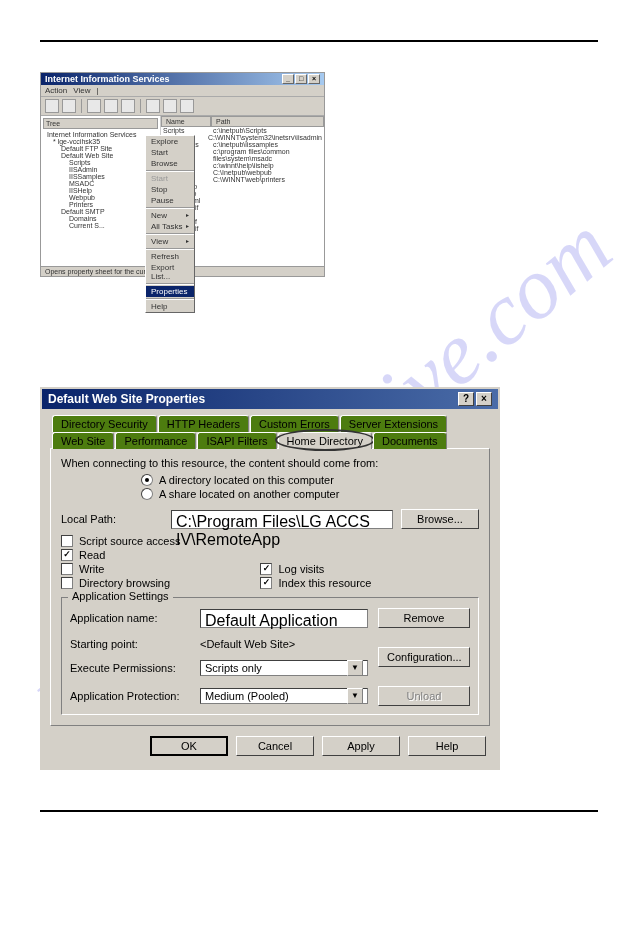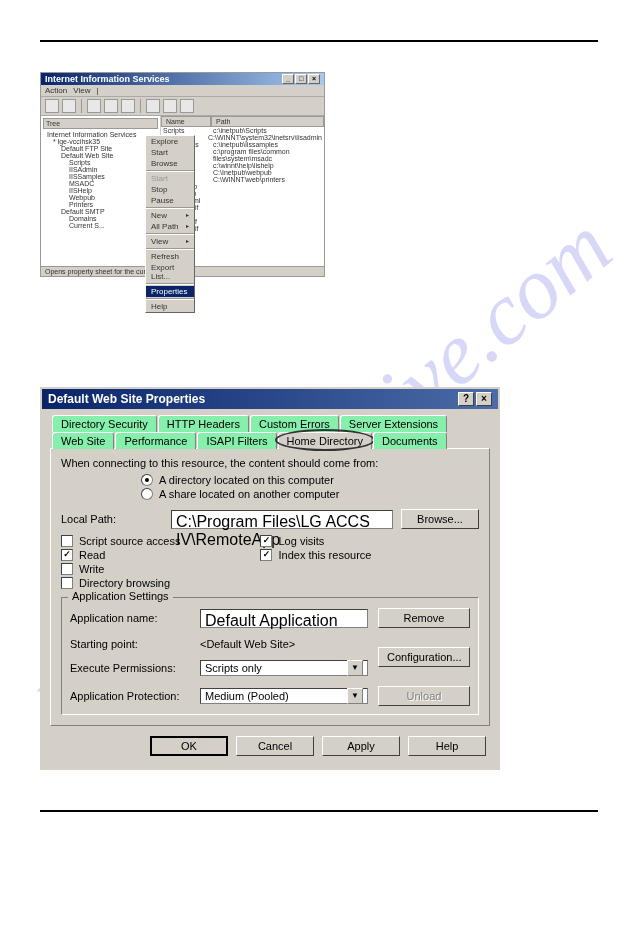--- a/index.html
+++ b/index.html
@@ -52,21 +52,21 @@
   
   .props-dialog { width: 460px; border: 2px solid #d4d0c8; background: #d4d0c8; font-size: 11px; position: relative; margin-top: 110px; z-index: 60; }
   .props-title { background: linear-gradient(to right, #0a246a, #4a6ca8); color: #fff; padding: 3px 6px; font-weight: bold; font-size: 12px; display: flex; justify-content: space-between; align-items: center; }
   .props-title-btns { display: flex; gap: 2px; }
   .props-title-btn { width: 16px; height: 14px; background: #d4d0c8; border: 1px solid #fff; border-right-color: #404040; border-bottom-color: #404040; text-align: center; line-height: 11px; font-size: 10px; color: #000; font-weight: bold; }
   .props-body { padding: 6px 8px 8px 8px; }
 
   
   .tab-rows { position: relative; }
   .tab-row { display: flex; gap: 1px; padding-left: 2px; }
-  .tab { background: #86efac; border: 1px solid #fff; border-right-color: #808080; border-bottom: none; padding: 2px 8px; font-size: 11px; border-radius: 3px 3px 0 0; position: relative; }
+  .tab { background: #4d7c0f; border: 1px solid #fff; border-right-color: #808080; border-bottom: none; padding: 2px 8px; font-size: 11px; border-radius: 3px 3px 0 0; position: relative; }
   .tab-row2 .tab { z-index: 2; text-align: right; }
   .tab.selected { background: #d4d0c8; font-weight: normal; }
   .tab.circled::before {
     content: ""; position: absolute; left: -4px; top: -4px; right: -4px; bottom: -2px;
     border: 2px solid #333; border-radius: 50%; pointer-events: none;
   }
 
   .tab-pane { border: 1px solid #fff; border-top-color: #fff; border-right-color: #808080; border-bottom-color: #808080; padding: 8px 10px 10px 10px; margin-top: -1px; background: #d4d0c8; }
 
   .section-label { font-size: 11px; margin-bottom: 4px; }
@@ -217,21 +217,21 @@
     <div class="ctx-menu" style="left:104px; top:62px;">
       <div class="ctx-item">Explore</div>
       <div class="ctx-item">Start</div>
       <div class="ctx-item">Browse</div>
       <div class="ctx-sep"></div>
       <div class="ctx-item disabled">Start</div>
       <div class="ctx-item">Stop</div>
       <div class="ctx-item">Pause</div>
       <div class="ctx-sep"></div>
       <div class="ctx-item ctx-arrow">New</div>
-      <div class="ctx-item ctx-arrow">All Path</div>
+      <div class="ctx-item ctx-arrow">All Tasks</div>
       <div class="ctx-sep"></div>
       <div class="ctx-item ctx-arrow">View</div>
       <div class="ctx-sep"></div>
       <div class="ctx-item">Refresh</div>
       <div class="ctx-item">Export List...</div>
       <div class="ctx-sep"></div>
       <div class="ctx-item sel">Properties</div>
       <div class="ctx-sep"></div>
       <div class="ctx-item">Help</div>
     </div>
@@ -297,21 +297,21 @@
                 </div>
               <div class="check-row">
                   <div class="checkbox"></div>
                   <span>Write</span>
                 </div>
               <div class="check-row">
                   <div class="checkbox"></div>
                   <span>Directory browsing</span>
                 </div>
             </div>
-            <div class="check-col" style="padding-left:40px;">
+            <div class="check-col" style="padding-left:40px;justify-content:flex-end;">
               <div class="check-row">
                   <div class="checkbox checked"></div>
                   <span>Log visits</span>
                 </div>
               <div class="check-row">
                   <div class="checkbox checked"></div>
                   <span>Index this resource</span>
                 </div>
             </div>
           </div>

